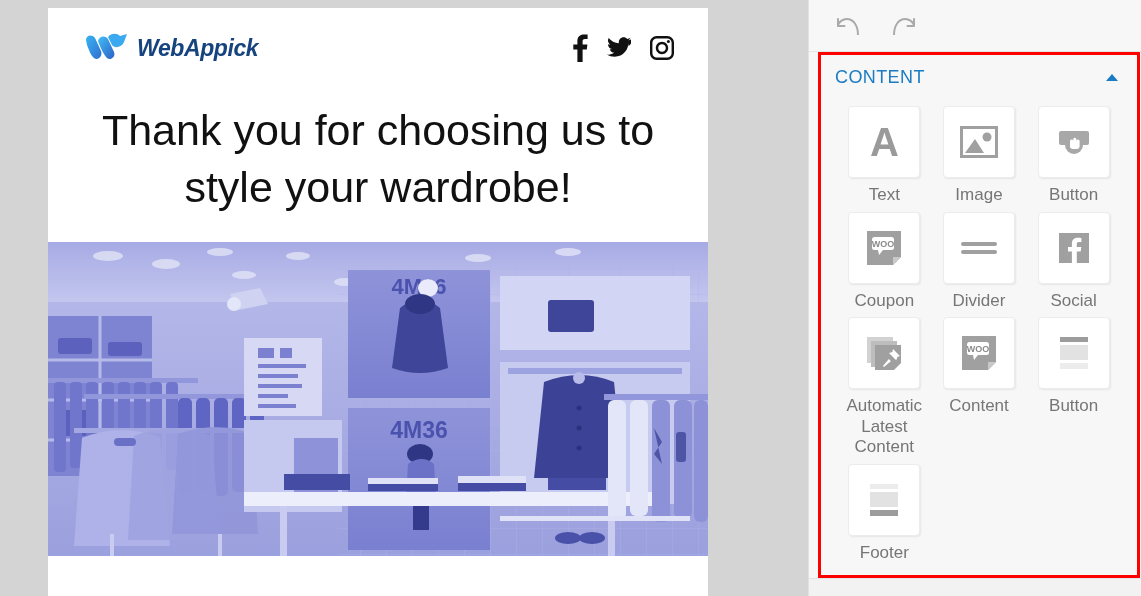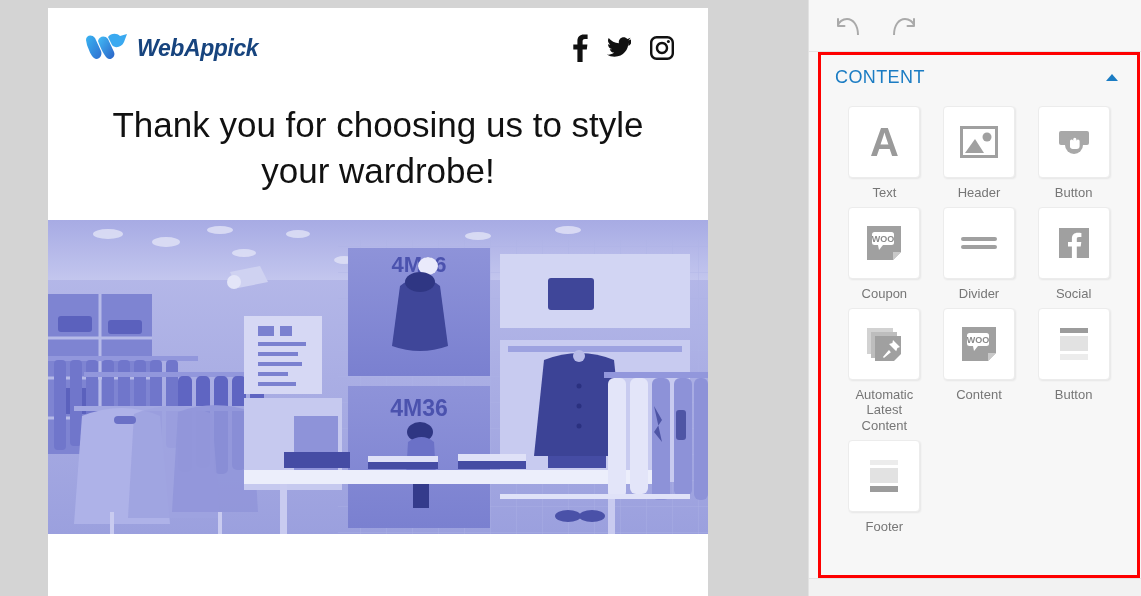--- a/index.html
+++ b/index.html
@@ -35,21 +35,21 @@
   .logo-text {
     font-size: 23px; font-weight: bold; font-style: italic;
     color: #17447e; letter-spacing: -0.4px;
   }
   .social-icons { display: flex; align-items: center; gap: 19px; }
   .social-icons svg { display: block; fill: #111111; }
 
   .email-headline {
     padding: 14px 30px 26px 30px;
     text-align: center;
-    font-size: 35px;
+    font-size: 43px;
     line-height: 1.32;
     color: #111111;
     font-weight: 400;
   }
 
   
   .email-photo {
     position: relative;
     width: 660px; height: 314px;
     background: #8e93d9;
@@ -121,21 +121,21 @@
     box-shadow: 1px 1px 2px rgba(0,0,0,0.07);
     display: flex; align-items: center; justify-content: center;
   }
   .tile-box svg, .tile-box .glyph { display: block; }
   .glyph-A {
     font-size: 40px; font-weight: bold; color: #9a9a9a;
     line-height: 1; font-family: "Liberation Sans", sans-serif;
   }
   .tile-label {
     margin-top: 7px;
-    font-size: 13px; color: #767676;
+    font-size: 17px; color: #767676;
     text-align: center; line-height: 1.22;
     max-width: 84px;
   }
   .tile-label.multiline { line-height: 1.2; }
 
   .panel-footer-strip {
     position: absolute;
     left: 0; bottom: 0; width: 333px; height: 18px;
     background: #f2f2f2;
     border-top: 1px solid #e4e4e4;
@@ -380,21 +380,21 @@
         </div>
 
         <div class="tile">
           <div class="tile-box">
             <svg width="38" height="32" viewBox="0 0 38 32">
               <rect x="1.5" y="1.5" width="35" height="29" fill="none" stroke="#a0a0a0" stroke-width="3"></rect>
               <circle cx="27" cy="11" r="4.5" fill="#a0a0a0"></circle>
               <path d="M5 27 L15 13 L24 27z" fill="#a0a0a0"></path>
             </svg>
           </div>
-          <div class="tile-label">Header</div>
+          <div class="tile-label">Image</div>
         </div>
 
         <div class="tile">
           <div class="tile-box">
             <svg width="40" height="34" viewBox="0 0 40 34">
               <rect x="5" y="6" width="30" height="14" rx="2" fill="#a8a8a8"></rect>
               <circle cx="20" cy="20" r="9" fill="#a8a8a8"></circle>
               <path d="M16 22 v-6 a1.6 1.6 0 013.2 0 v-1.6 a1.6 1.6 0 013.2 0 v1.6 a1.6 1.6 0 013.2 0 v5 a3 3 0 01-3 3 h-3.6 a3 3 0 01-3-1.8z" fill="#ffffff"></path>
             </svg>
           </div>

